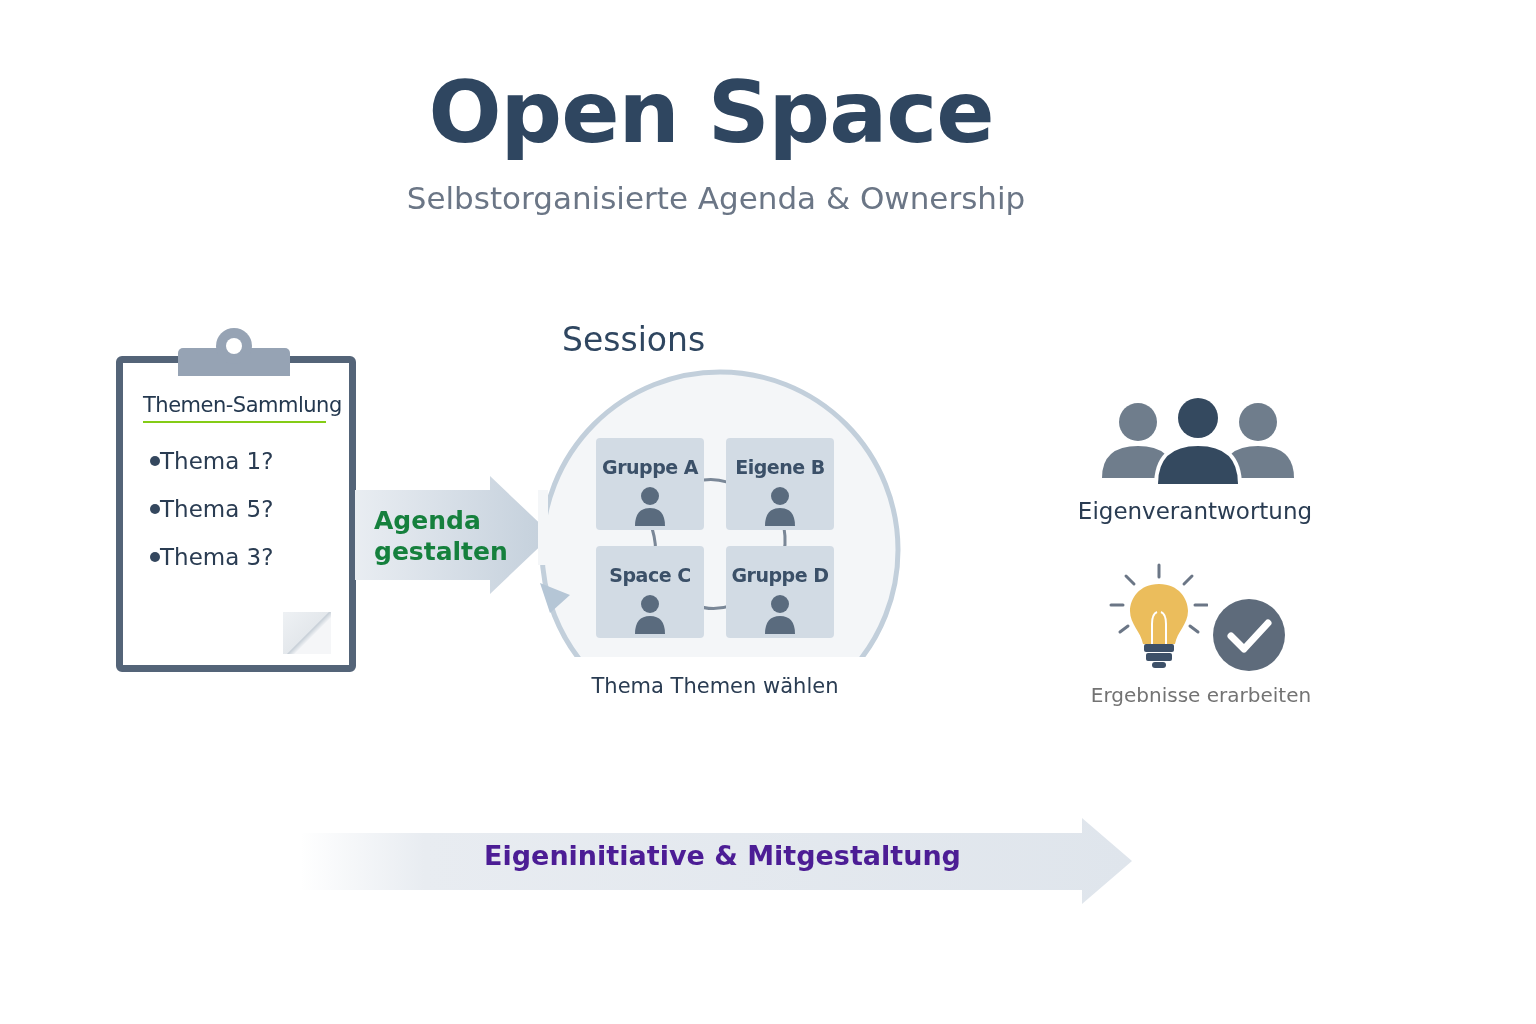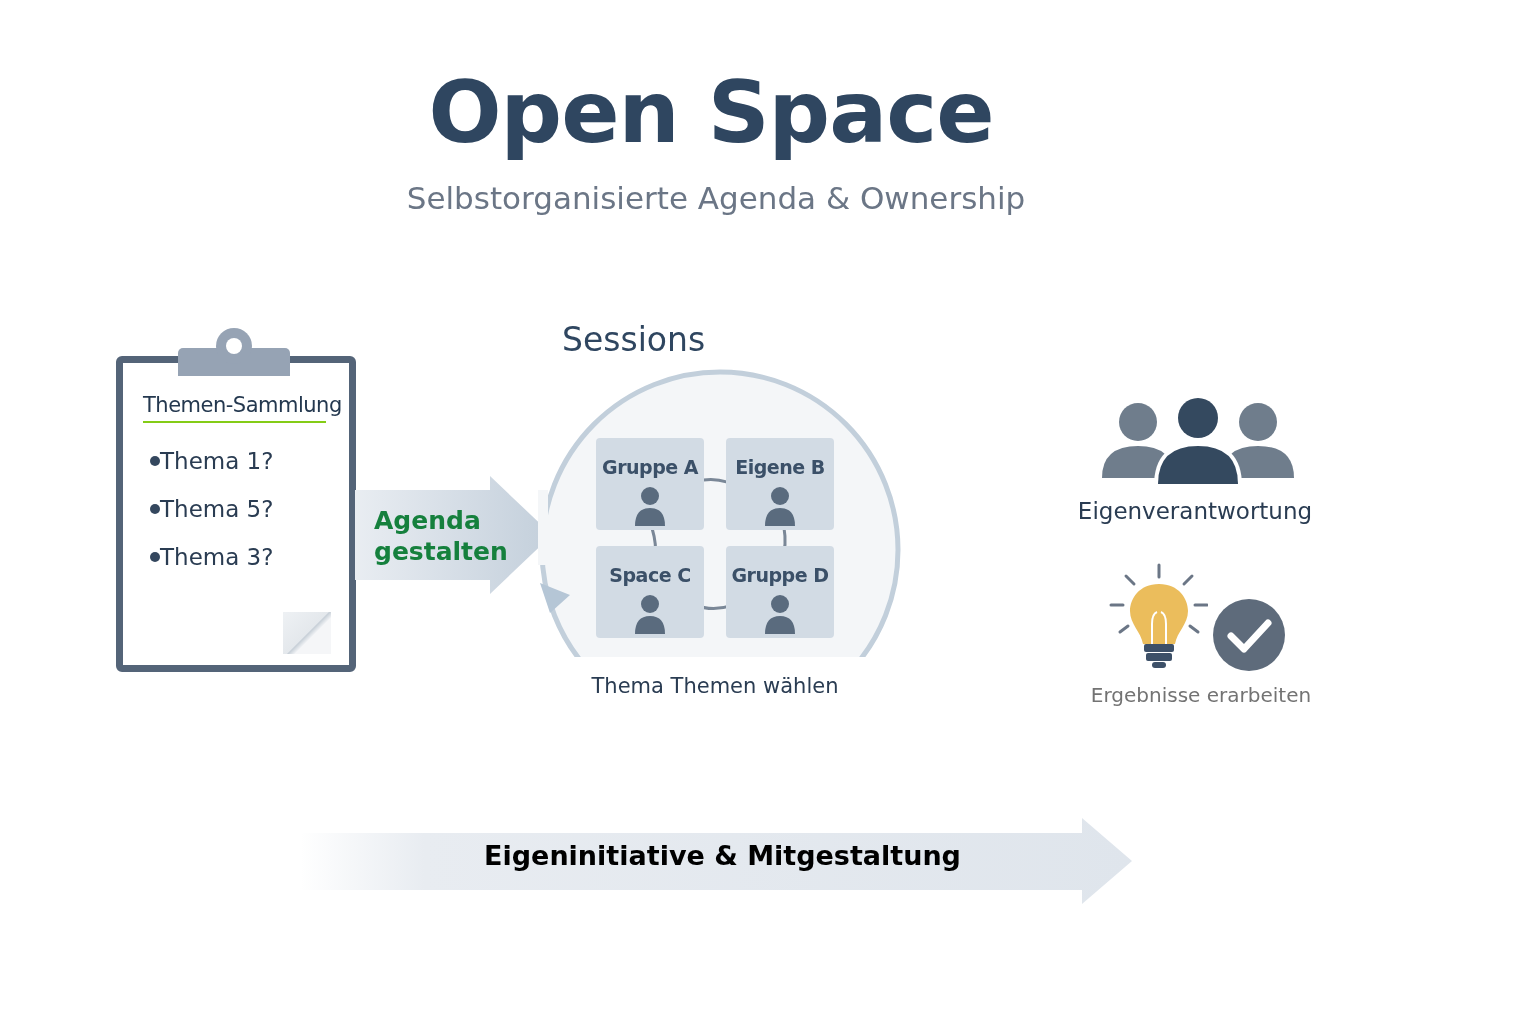--- a/index.html
+++ b/index.html
@@ -36,21 +36,21 @@
 
   
   .people-icon { left:1100px; top:396px; width:196px; height:90px; }
   .eigenv { left:1070px; top:498px; width:250px; text-align:center; font-size:23px; color:#2a3c52; }
   .bulb-icon { left:1108px; top:562px; width:100px; height:110px; }
   .check-icon { left:1212px; top:598px; width:74px; height:74px; }
   .ergeb { left:1070px; top:683px; width:262px; text-align:center; font-size:20px; color:#737373; }
 
   
   .bottom-arrow { left:300px; top:818px; width:834px; height:86px; }
-  .bottom-text { left:300px; top:840px; width:845px; text-align:center; font-size:27px; font-weight:bold; color:#000000; }
+  .bottom-text { left:300px; top:840px; width:845px; text-align:center; font-size:27px; font-weight:bold; color:#4c1d95; }
 </style>
 </head>
 <body>
 
 <div class="abs title">Open Space</div>
 <div class="abs subtitle">Selbstorganisierte Agenda &amp; Ownership</div>
 
 <div class="abs clip-board"></div>
 <div class="abs clip-top"></div>
 <div class="abs clip-ring"></div>

